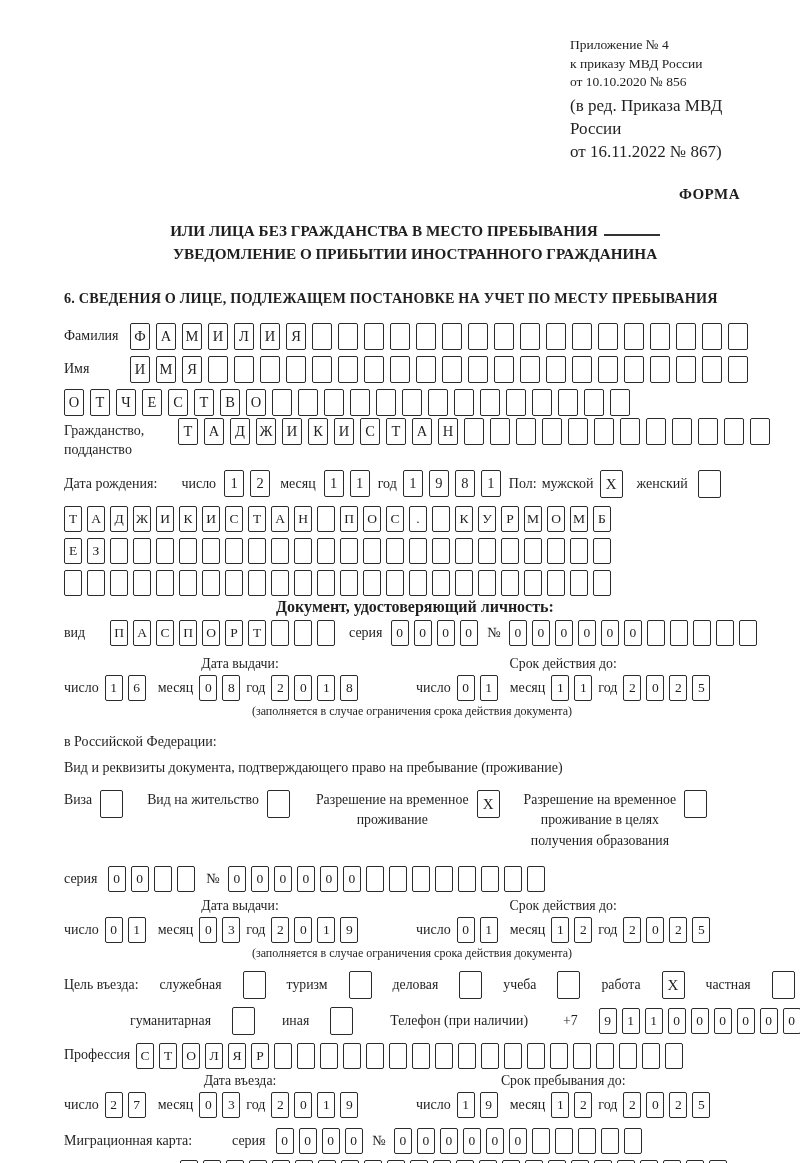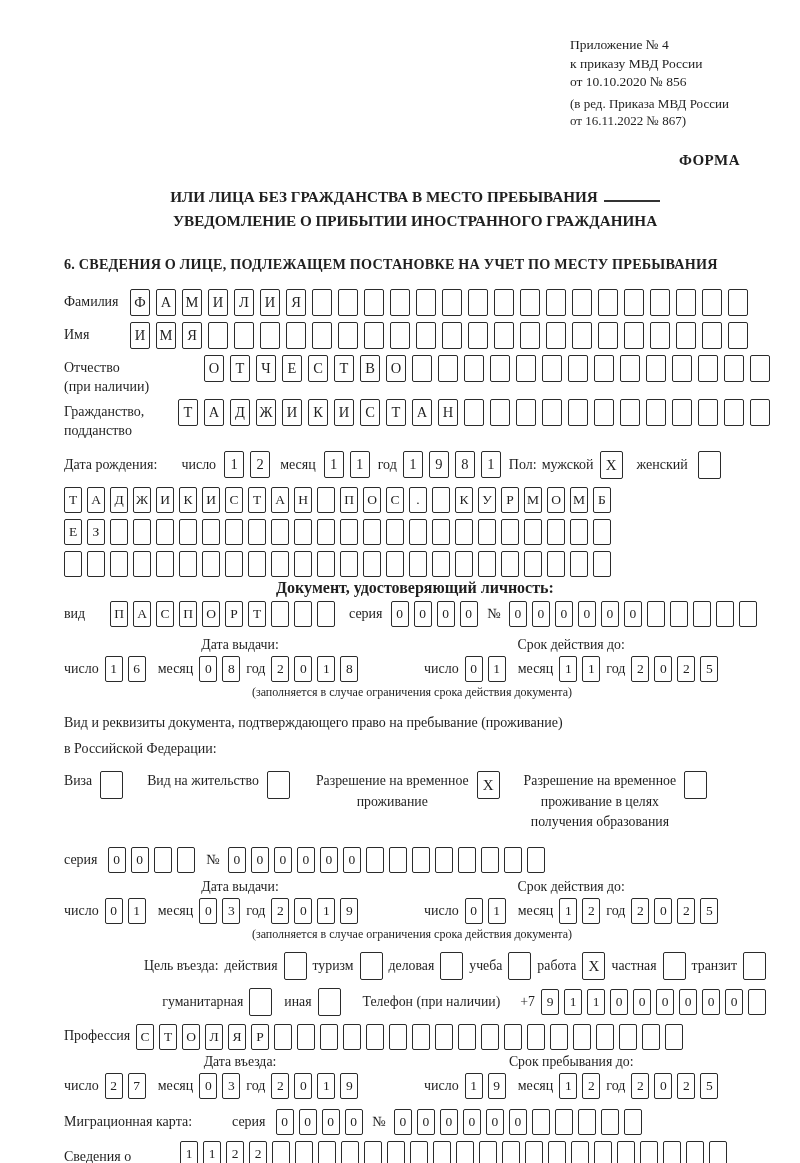--- a/index.html
+++ b/index.html
@@ -8,21 +8,21 @@
     width: 800px; height: 1163px;
     color: #1f1f1f;
     font-family: "Liberation Serif", serif;
     font-size: 14px;
     overflow: hidden;
   }
   .page { padding: 36px 34px 10px 64px; width: 800px; }
 
   
   .appendix { margin-left: auto; width: 196px; font-size: 13.5px; line-height: 1.38; }
-  .appendix .sub { font-size: 13px; margin-top: 3px; line-height: 1.35; }
+  .appendix .sub { font-size: 17px; margin-top: 3px; line-height: 1.35; }
   .forma { text-align: right; font-weight: bold; font-size: 15px; letter-spacing: .5px; margin: 22px 26px 0 0; }
 
   
   .title { text-align: center; font-weight: bold; font-size: 15.2px; line-height: 1.55; margin-top: 16px; }
   .title .blank { display:inline-block; width:56px; border-bottom:2px solid #333; height: 12px; margin-left:6px; }
   .sect { font-weight: bold; font-size: 14.2px; margin-top: 24px; margin-bottom: 16px; letter-spacing: .2px; }
 
   
   .cells { display: inline-flex; gap: 6px; vertical-align: middle; flex: none; }
   .cell {
@@ -37,30 +37,30 @@
     text-align: center; line-height: 26px; font-size: 15px; vertical-align: middle;
   }
 
   
   .frow { display: flex; align-items: flex-start; margin-bottom: 6px; }
   .frow .flabel { flex: none; padding-top: 4px; line-height: 1.35; }
   .vc { align-items: center; } .vc .flabel { padding-top: 0; }
   .lbl { white-space: nowrap; }
   .stack { display: flex; flex-direction: column; gap: 6px; }
 
-  .dates-row { display: flex; margin: 10px 0 2px 0; gap: 8px; }
+  .dates-row { display: flex; margin: 10px 0 2px 0; }
   .date-group { }
   .date-head { text-align: center; font-size: 13.8px; margin-bottom: 3px; }
   .date-line { display: flex; align-items: center; gap: 6px; }
   .note-right { text-align: center; font-size: 12px; margin: 3px 6px 10px 0; }
 
   .permits { display: flex; align-items: flex-start; margin: 8px 0 14px 0; gap: 10px; }
   .permit { display: flex; align-items: flex-start; gap: 8px; }
   .permit .ptext { text-align: center; line-height: 1.5; font-size: 13.8px; }
-  .purpose { display: flex; align-items: center; gap: 6px; flex-wrap: nowrap; margin-bottom: 8px; font-size: 13.8px; justify-content: flex-end; }
+  .purpose { display: flex; align-items: center; gap: 21px; flex-wrap: nowrap; margin-bottom: 8px; font-size: 13.8px; }
   .b { font-weight: bold; }
   .center { text-align: center; }
 </style>
 </head>
 <body>
 
 <div class="page">
 
   <div class="appendix">
     <div>Приложение № 4</div>
@@ -134,24 +134,20 @@
         <span class="cell"></span>
         <span class="cell"></span>
         <span class="cell"></span>
         <span class="cell"></span>
         <span class="cell"></span>
         <span class="cell"></span>
       </div>
   </div>
 
   <div class="frow" style="margin-bottom:2px">
-    <div class="flabel" style="width:140px">
-      <div>Отчество</div>
-      <div>(при наличии)</div>
-    </div>
     <div class="cells">
         <span class="cell">О</span>
         <span class="cell">Т</span>
         <span class="cell">Ч</span>
         <span class="cell">Е</span>
         <span class="cell">С</span>
         <span class="cell">Т</span>
         <span class="cell">В</span>
         <span class="cell">О</span>
         <span class="cell"></span>
@@ -392,22 +388,22 @@
             <span class="cell">0</span>
             <span class="cell">2</span>
             <span class="cell">5</span>
           </span>
       </div>
     </div>
   </div>
   <div class="note-right">(заполняется в случае ограничения срока действия документа)</div>
 
   <div style="line-height:1.9; font-size:14px">
+    <div>в Российской Федерации:</div>
     <div>Вид и реквизиты документа, подтверждающего право на пребывание (проживание)</div>
-    <div>в Российской Федерации:</div>
   </div>
 
   <div class="permits">
     <div class="permit">
       <div class="ptext"><span>Виза</span></div>
       <span class="checkbox"></span>
     </div>
     <div class="permit" style="margin-left:14px">
       <div class="ptext"><span>Вид на жительство</span></div>
       <span class="checkbox"></span>
@@ -499,21 +495,21 @@
             <span class="cell">2</span>
             <span class="cell">5</span>
           </span>
       </div>
     </div>
   </div>
   <div class="note-right">(заполняется в случае ограничения срока действия документа)</div>
 
   <div class="purpose">
     <span class="lbl">Цель въезда:</span>
-    <span class="lbl">действия</span>
+    <span class="lbl">служебная</span>
     <span class="checkbox"></span>
     <span class="lbl">туризм</span>
     <span class="checkbox"></span>
     <span class="lbl">деловая</span>
     <span class="checkbox"></span>
     <span class="lbl">учеба</span>
     <span class="checkbox"></span>
     <span class="lbl">работа</span>
     <span class="checkbox">X</span>
     <span class="lbl">частная</span>

